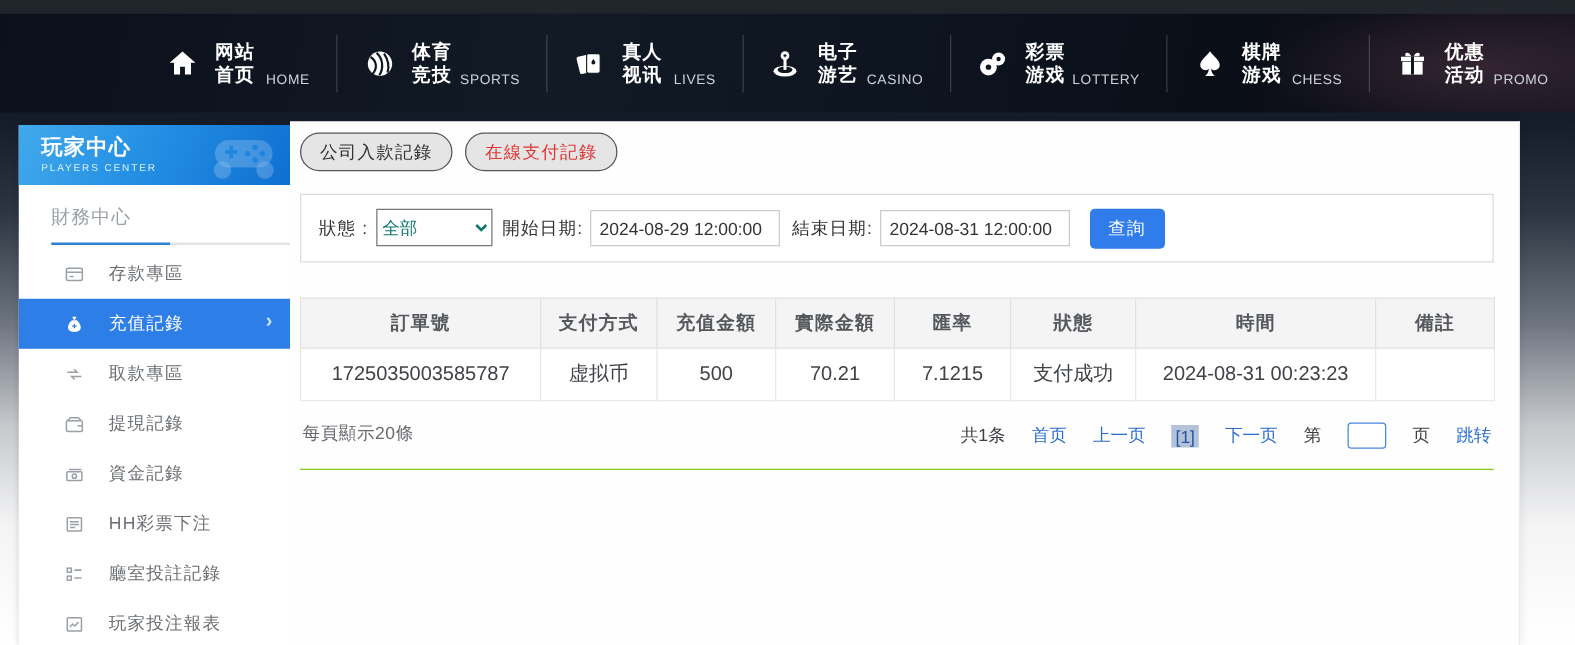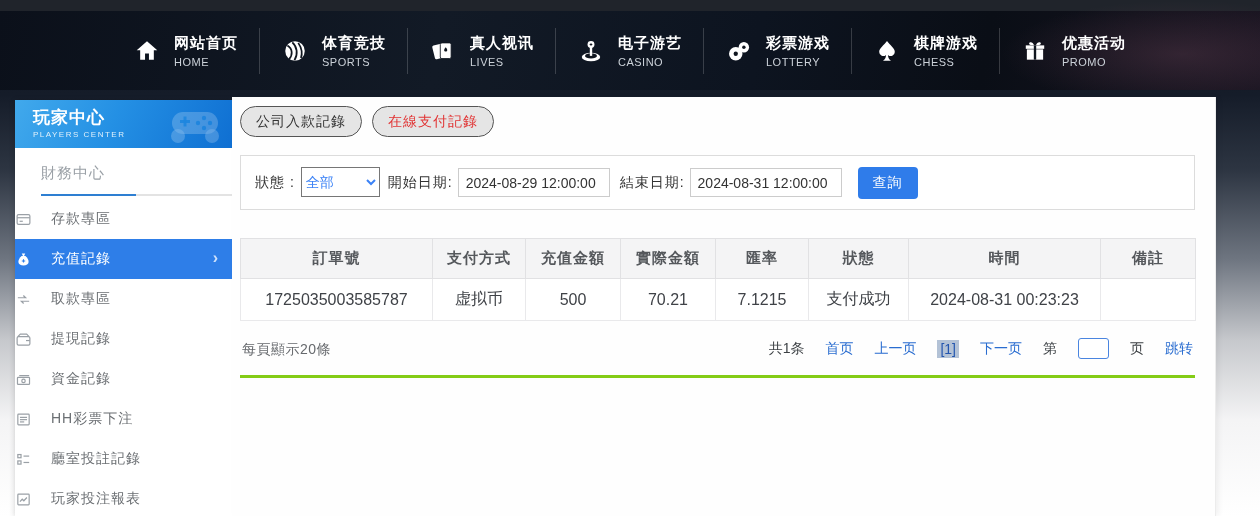--- a/index.html
+++ b/index.html
@@ -11,74 +11,74 @@
 
   
   .navbar { position:absolute; top:0; left:0; width:1260px; height:90px;
     background:linear-gradient(100deg,#0b101a 0%,#121a26 35%,#0d1420 60%,#0a0e16 78%,#181420 100%); }
   .navbar::after { content:""; position:absolute; right:0; top:0; width:260px; height:90px;
     background:radial-gradient(ellipse at 70% 60%, rgba(110,70,90,0.35), transparent 70%); }
   .nav-topstrip { position:absolute; top:0; left:0; width:100%; height:11px; background:#20242b; }
   .nav-items { position:absolute; left:112px; top:11px; height:79px; display:flex; align-items:center; z-index:2; }
   .nav-item { display:flex; align-items:center; gap:13px; padding:0 21px; cursor:pointer; }
   .nav-icon { width:28px; height:28px; display:flex; align-items:center; justify-content:center; }
-  .nav-text { display:flex; flex-direction:column; align-items:flex-start; }
+  .nav-text { display:flex; flex-direction:row; align-items:flex-end; }
   .nav-zh { color:#ffffff; font-size:15px; font-weight:bold; letter-spacing:1px; }
   .nav-en { color:#ccd2d9; font-size:11px; margin-top:3px; letter-spacing:0.5px; }
   .nav-sep { width:1px; height:46px; background:rgba(255,255,255,0.18); }
 
   
   .sidebar { position:absolute; left:15px; top:100px; width:217px; height:416px;
     background:#ffffff; box-shadow:0 1px 6px rgba(0,0,0,0.18); }
   .sidebar-header { position:relative; height:48px; overflow:hidden; padding:6px 0 0 18px;
     background:linear-gradient(115deg,#41a9ec 0%,#2490e4 45%,#0f6fd2 100%); }
   .sb-title { display:block; color:#ffffff; font-size:17px; font-weight:bold; letter-spacing:1px; }
   .sb-sub { display:block; color:#dff0fb; font-size:8px; letter-spacing:1.5px; margin-top:1px; }
   .sb-watermark { position:absolute; right:8px; top:4px; opacity:0.45; }
   .section-title { color:#9aa0a6; font-size:15px; padding:16px 18px 11px 26px; letter-spacing:1px; }
   .section-divider { height:2px; margin:0 0 3px 26px;
     background:linear-gradient(to right,#2e7fd2 0 95px,#e3e3e3 95px 100%); }
   .menu { list-style:none; }
   .menu-item { position:relative; height:40px; display:flex; align-items:center;
-    gap:18px; color:#6b6f73; font-size:14px; cursor:pointer; letter-spacing:1px; }
+    padding-left:36px; gap:18px; color:#6b6f73; font-size:14px; cursor:pointer; letter-spacing:1px; }
   .menu-item .mi-icon { width:18px; height:18px; color:#9aa0a6; flex:0 0 auto; display:flex; align-items:center; }
   .menu-item.active { background:#2e7ee8; color:#ffffff; }
   .menu-item.active .mi-icon { color:#ffffff; }
   .menu-chevron { position:absolute; right:13px; top:50%; transform:translateY(-58%);
     color:#cfe2fb; font-size:16px; font-weight:bold; }
 
   
   .main { position:absolute; left:232px; top:97px; width:984px; height:419px;
     background:#fefefe; border-right:1px solid #ececec; box-shadow:3px 0 5px rgba(0,0,0,0.05);
     padding:9px 0 0 8px; }
   .tabs { display:flex; gap:10px; }
   .tab-pill { height:31px; padding:0 15px; border:1px solid #555; border-radius:16px;
     background:#e5e5e5; font-size:14px; color:#333; display:flex; align-items:center;
     cursor:pointer; letter-spacing:1px; }
   .tab-pill.active { color:#e13434; }
 
   .filter-box { margin-top:18px; width:955px; height:55px; border:1px solid #dcdcdc;
     background:#fff; display:flex; align-items:center; padding-left:14px; font-size:14px; color:#333; }
   .filter-box label { letter-spacing:1px; }
-  .status-select { width:79px; height:30px; margin:0 8px 1px 6px; font-size:14px;
-    border:1px solid #767676; background:#fff; color:#3b82f6; font-family:"Liberation Sans",sans-serif; }
+  .status-select { width:93px; height:30px; margin:0 8px 1px 6px; font-size:14px;
+    border:1px solid #767676; background:#fff; color:#0f766e; font-family:"Liberation Sans",sans-serif; }
   .date-input { width:152px; height:29px; border:1px solid #ccc; margin:0 10px 0 5px;
     font-size:14px; color:#333; padding:0 7px; font-family:"Liberation Sans",sans-serif; }
   .search-btn { height:32px; padding:0 15px; margin-left:6px; background:#2f7cea; color:#fff;
     border:none; border-radius:4px; font-size:14px; cursor:pointer; letter-spacing:1px;
     font-family:"Liberation Sans",sans-serif; }
 
   table.records { margin-top:28px; width:955px; border-collapse:collapse; table-layout:fixed; }
   .records th { height:40px; background:#f4f4f5; border:1px solid #e1e1e3; color:#55585c;
     font-size:15px; font-weight:bold; letter-spacing:1px; }
   .records td { height:42px; background:#fff; border:1px solid #e9e9eb; color:#3f4247;
     font-size:16px; text-align:center; }
 
   .pagination { margin-top:13px; width:955px; display:flex; justify-content:space-between;
-    align-items:flex-end; padding:4px 2px 16px 2px; border-bottom:3px solid #84cc16; font-size:14px; }
+    align-items:flex-start; padding:4px 2px 16px 2px; border-bottom:1px solid #84cc16; font-size:14px; }
   .pg-left { color:#66696d; letter-spacing:0.5px; }
   .pg-right { display:flex; align-items:center; gap:21px; color:#3c4044; }
   .pg-link { color:#2a6dd0; cursor:pointer; text-decoration:none; }
   .pg-current { background:#b3c2d6; color:#2355ae; padding:1px 3px; cursor:default; }
   .pg-input { width:31px; height:21px; border:1px solid #4a85e0; border-radius:3px; background:#fff; }
 </style>
 </head>
 <body>
 
 <div class="navbar">

